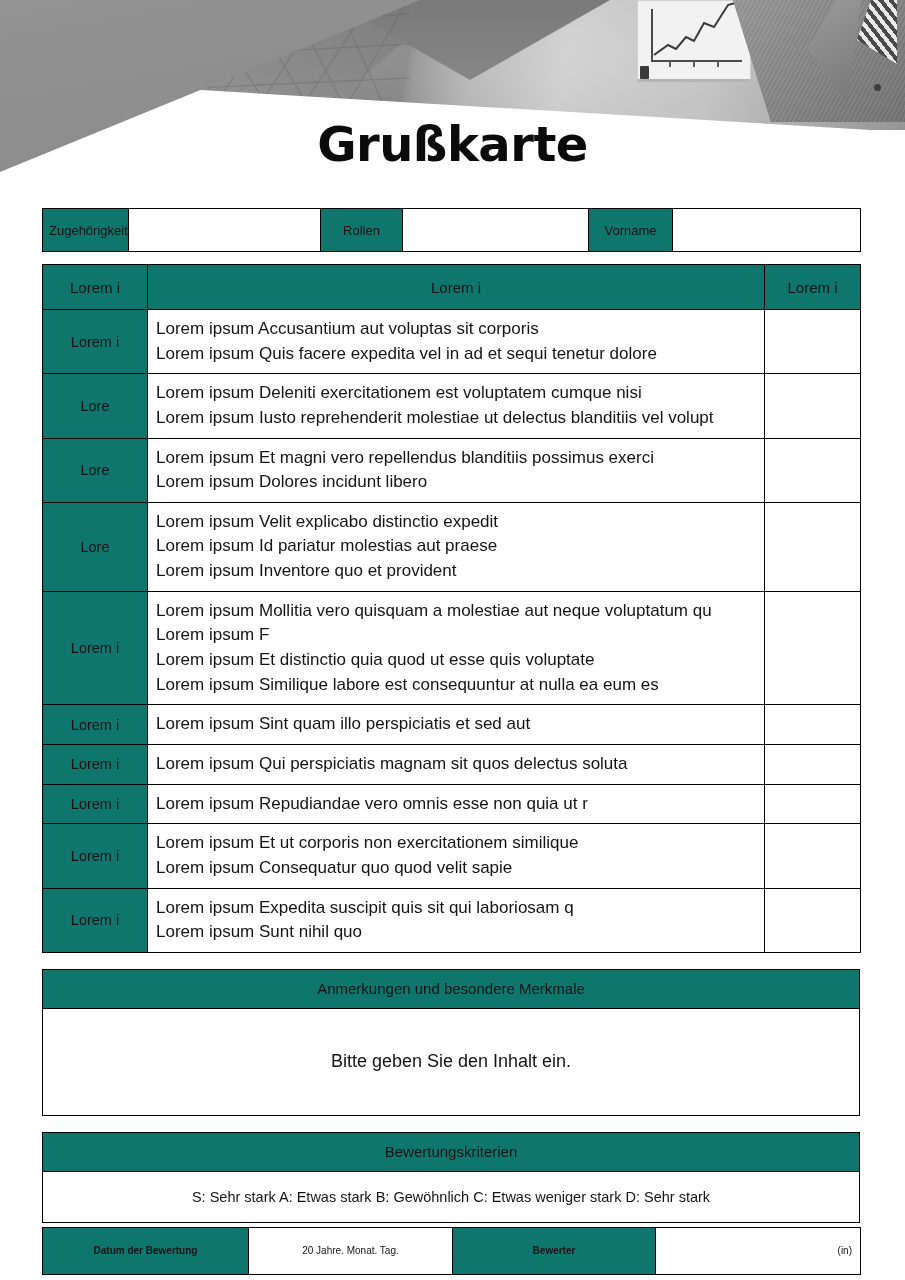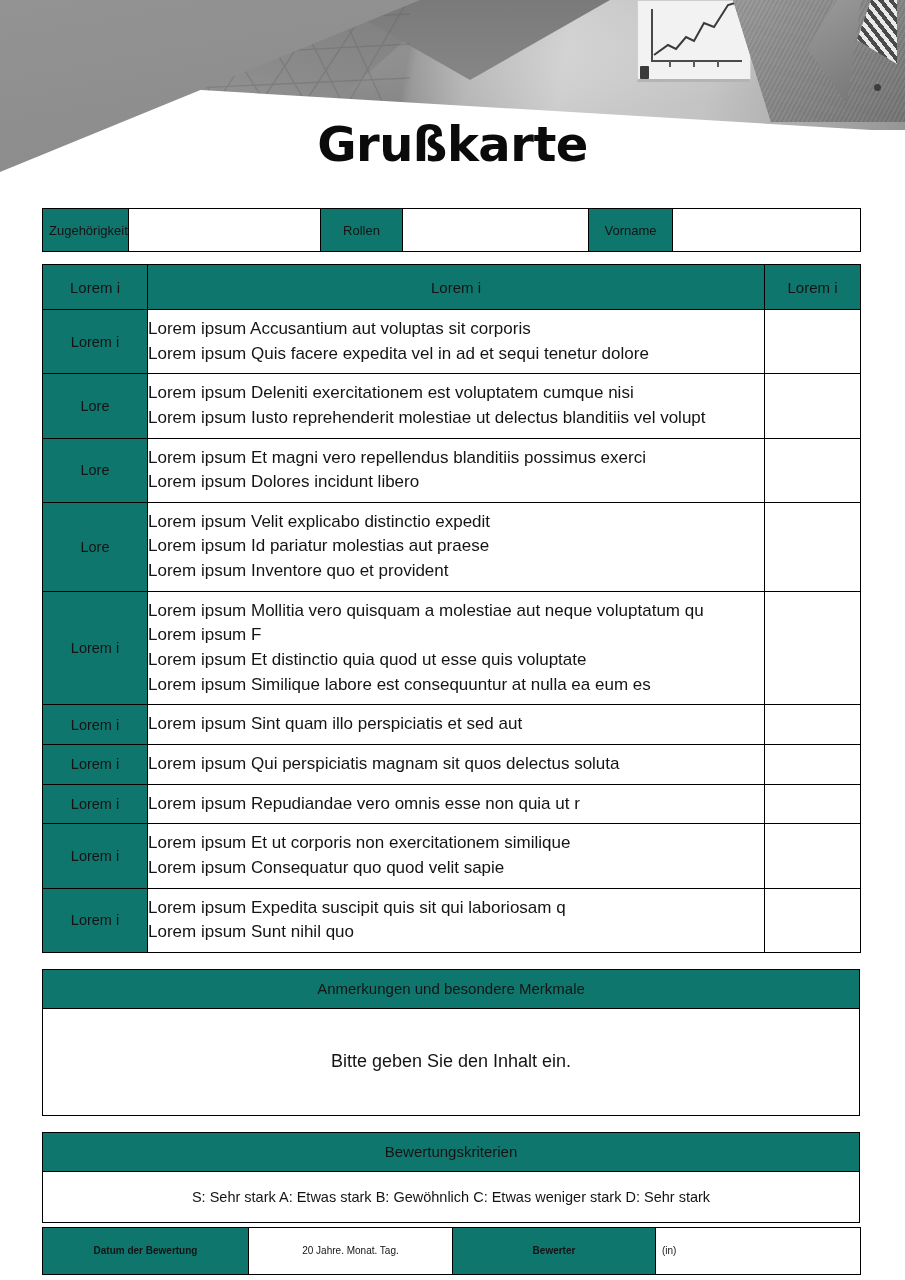--- a/index.html
+++ b/index.html
@@ -166,42 +166,42 @@
   }
   .shade { background: #0f766e; }
   .blank { background: #ffffff; }
 
   
   .t-info td { height: 36px; }
   .t-info .lbl { font-size: 13px; text-align: center; }
 
   
   .t-main { margin-top: 12px; }
-  .t-main td { padding: 7px 0; }
+  .t-main td { padding: 7px 8px; }
   .t-main .head td { height: 30px; font-size: 15px; text-align: center; }
   .t-main .idx { text-align: center; font-size: 14.5px; }
   .t-main .body-cell { line-height: 1.45; font-size: 17px; }
   .t-main .body-cell div { white-space: nowrap; }
 
   
   .t-notes { margin-top: 16px; }
   .t-notes .n-head td { height: 32px; text-align: center; font-size: 15px; }
   .t-notes .n-body td { height: 100px; text-align: center; vertical-align: middle; font-size: 18px; }
 
   
   .t-crit { margin-top: 16px; }
   .t-crit .c-head td { height: 32px; text-align: center; font-size: 15px; }
   .t-crit .c-body td { height: 44px; text-align: center; font-size: 14.5px; }
 
   
   .t-foot { margin-top: 4px; }
   .t-foot td { height: 40px; font-size: 10px; }
   .t-foot .f-lbl { text-align: center; font-weight: bold; }
   .t-foot .f-val { text-align: center; }
-  .t-foot .f-sign { padding-right: 8px; margin-left: 14px; }
+  .t-foot .f-sign { text-align: right; padding-right: 8px; margin-left: 14px; }
 </style>
 </head>
 <body>
 
 <div class="banner">
   <div class="banner-photo"></div>
 
   <div class="whiteboard">
     <svg width="112" height="78" viewBox="0 0 112 78">
       <polyline points="14,8 14,60 104,60" fill="none" stroke="#4a4a4a" stroke-width="2"></polyline>

